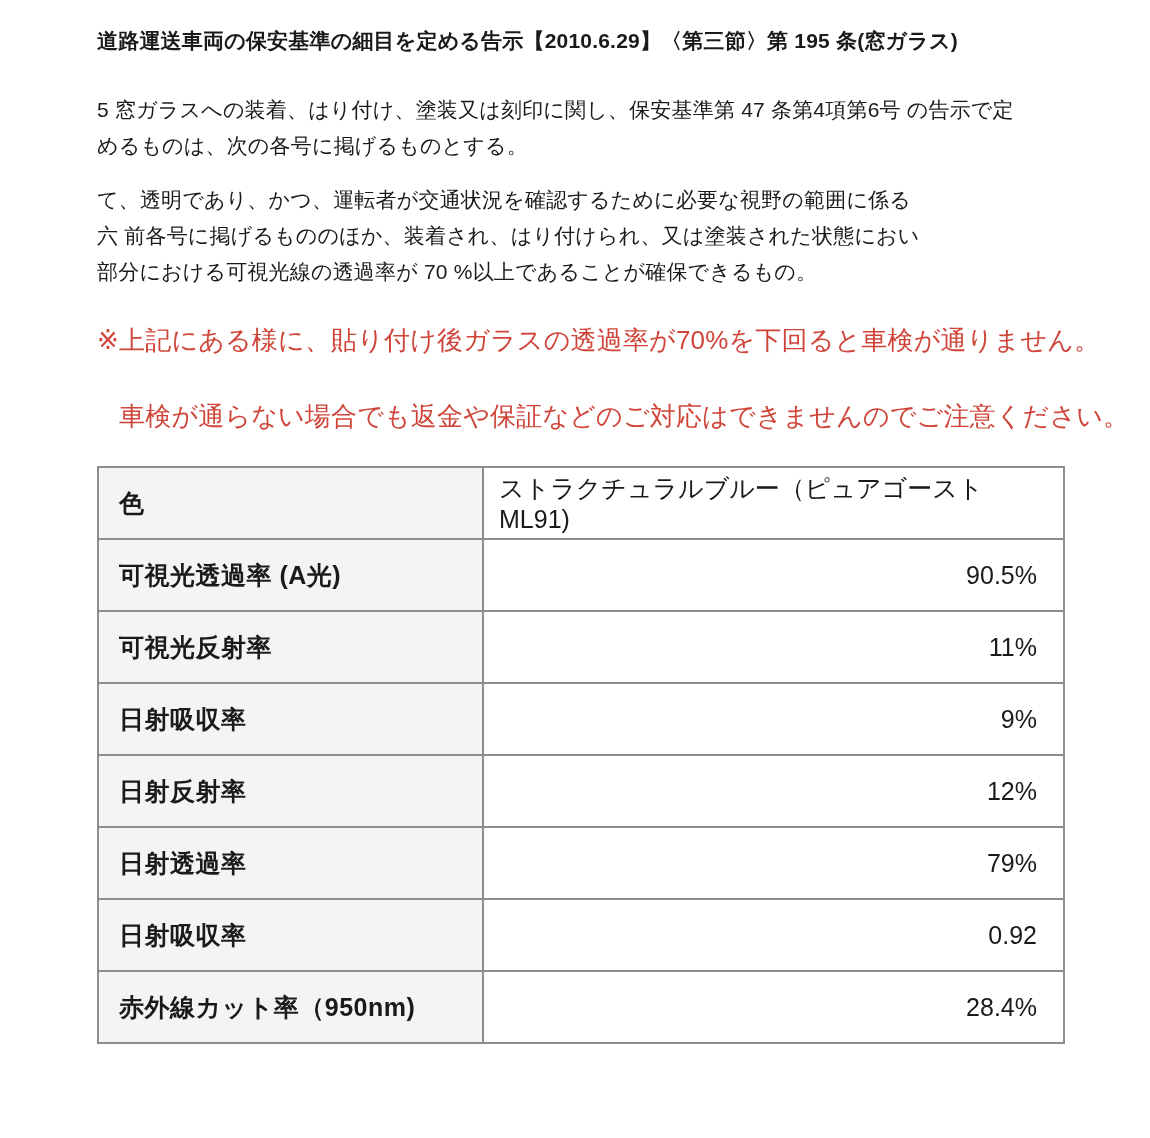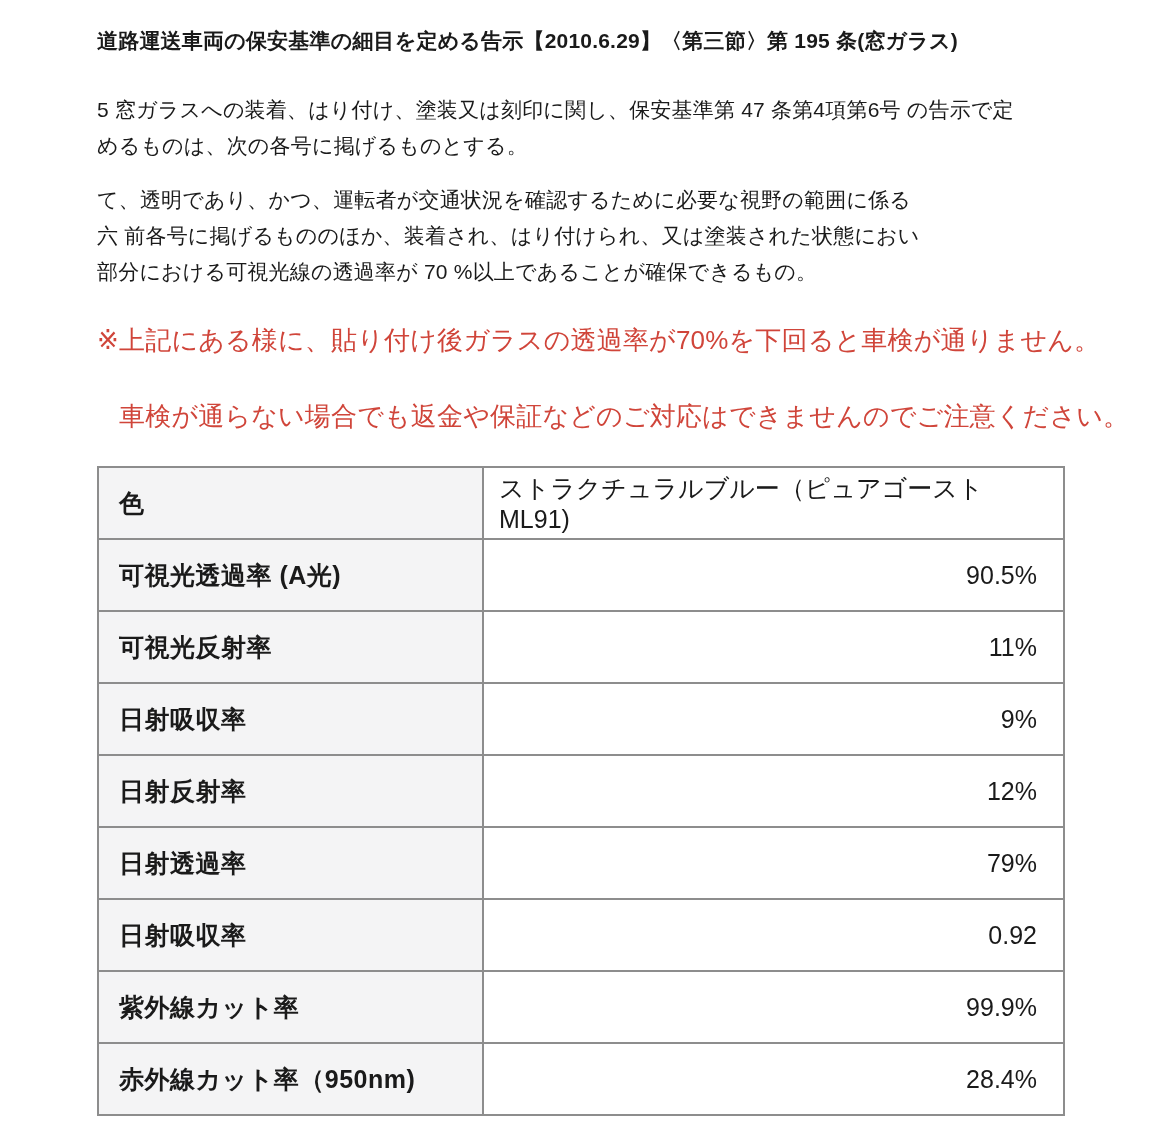--- a/index.html
+++ b/index.html
@@ -119,23 +119,19 @@
       </tr>
       <tr>
         <td class="label-cell">日射透過率</td>
         <td class="value-cell">79%</td>
       </tr>
       <tr>
         <td class="label-cell">日射吸収率</td>
         <td class="value-cell">0.92</td>
       </tr>
       <tr>
-        <td class="label-cell">紫外線カット率</td>
-        <td class="value-cell">99.9%</td>
-      </tr>
-      <tr>
         <td class="label-cell">赤外線カット率（950nm)</td>
         <td class="value-cell">28.4%</td>
       </tr>
     </tbody>
   </table>
 
 </div>
 
 </body></html>

